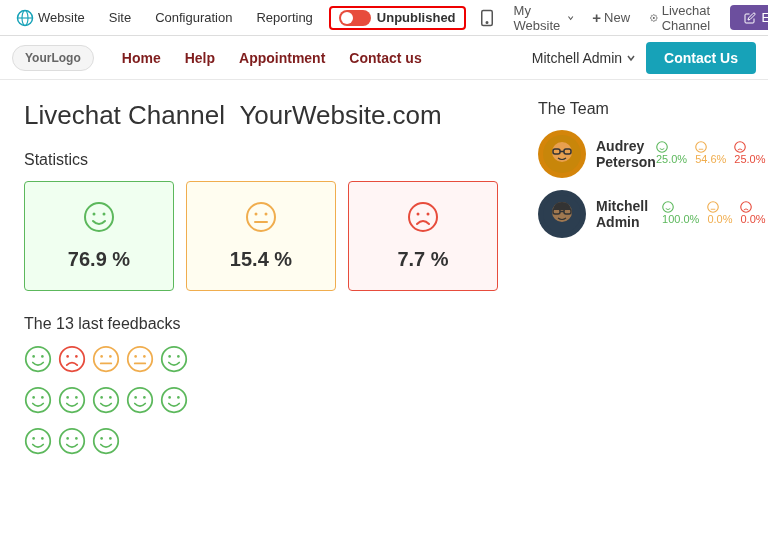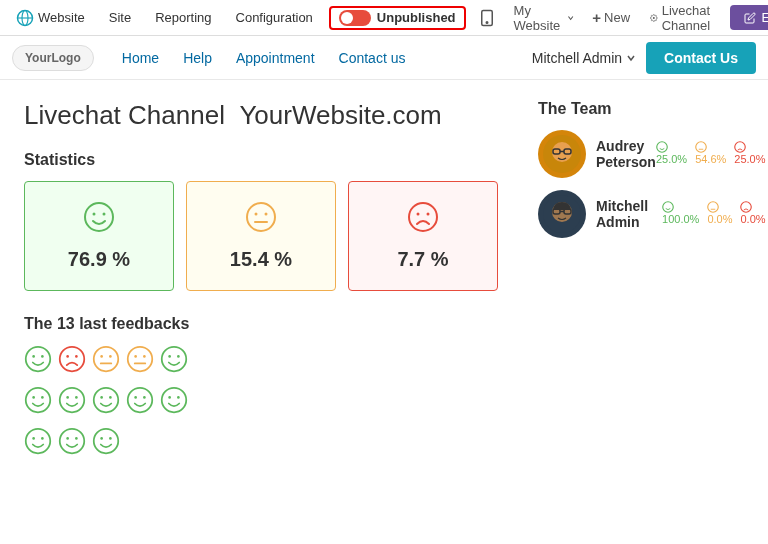--- a/index.html
+++ b/index.html
@@ -80,21 +80,21 @@
       border: 1px solid #ddd;
       border-radius: 20px;
       padding: 5px 12px;
       font-size: 12px;
       color: #666;
       margin-right: 16px;
       font-weight: bold;
     }
     .website-nav-links { display: flex; gap: 0; align-items: center; }
     .web-nav-link {
-      padding: 8px 12px; color: #0369a1; font-size: 14px; cursor: pointer;
+      padding: 8px 12px; color: #7f1d1d; font-size: 14px; cursor: pointer; font-weight: bold;
     }
     .website-nav-right {
       margin-left: auto; display: flex; align-items: center; gap: 10px;
     }
     .admin-dropdown {
       display: flex; align-items: center; gap: 4px; cursor: pointer; font-size: 14px; color: #333;
     }
     .contact-us-btn {
       background: #17a2b8; color: #fff; border: none;
       padding: 8px 18px; border-radius: 4px; cursor: pointer; font-size: 14px; font-weight: 600;
@@ -104,21 +104,21 @@
     .main-content {
       padding: 20px 24px;
       background: #fff;
     }
     .page-title {
       font-size: 26px; font-weight: 300; color: #333; margin-bottom: 20px;
     }
     .page-title strong { font-weight: 400; }
 
     
-    .section-title { font-size: 16px; font-weight: 700; color: #333; margin-bottom: 12px; }
+    .section-title { font-size: 16px; font-weight: 400; color: #333; margin-bottom: 12px; }
     .stats-section { display: flex; gap: 0; margin-bottom: 24px; }
     .stat-card {
       border: 1px solid #ddd; border-radius: 4px;
       display: flex; flex-direction: column; align-items: center; justify-content: center;
       padding: 14px 20px; width: 150px; min-height: 110px;
     }
     .stat-card.green { background: #f0fff0; border-color: #5cb85c; }
     .stat-card.yellow { background: #fffdf0; border-color: #f0ad4e; margin-left: 12px; }
     .stat-card.red { background: #fff5f5; border-color: #e74c3c; margin-left: 12px; }
     .stat-icon { font-size: 28px; margin-bottom: 8px; }
@@ -160,24 +160,24 @@
       <circle cx="12" cy="12" r="10" fill="none" stroke="#17a2b8" stroke-width="2"></circle>
       <ellipse cx="12" cy="12" rx="4" ry="10" fill="none" stroke="#17a2b8" stroke-width="1.5"></ellipse>
       <line x1="2" y1="12" x2="22" y2="12" stroke="#17a2b8" stroke-width="1.5"></line>
     </svg>
     <span>Website</span>
   </div>
   <div class="top-nav-item">
     <span>Site</span>
   </div>
   <div class="top-nav-item">
+    <span>Configuration</span>
+  </div>
+  <div class="top-nav-item">
     <span>Reporting</span>
-  </div>
-  <div class="top-nav-item">
-    <span>Configuration</span>
   </div>
 
   <div class="top-nav-right">
 
     <div class="unpublished-toggle">
       <div class="toggle-switch"></div>
       <span class="unpublished-label">Unpublished</span>
     </div>
 
     <div class="nav-icon-btn">

